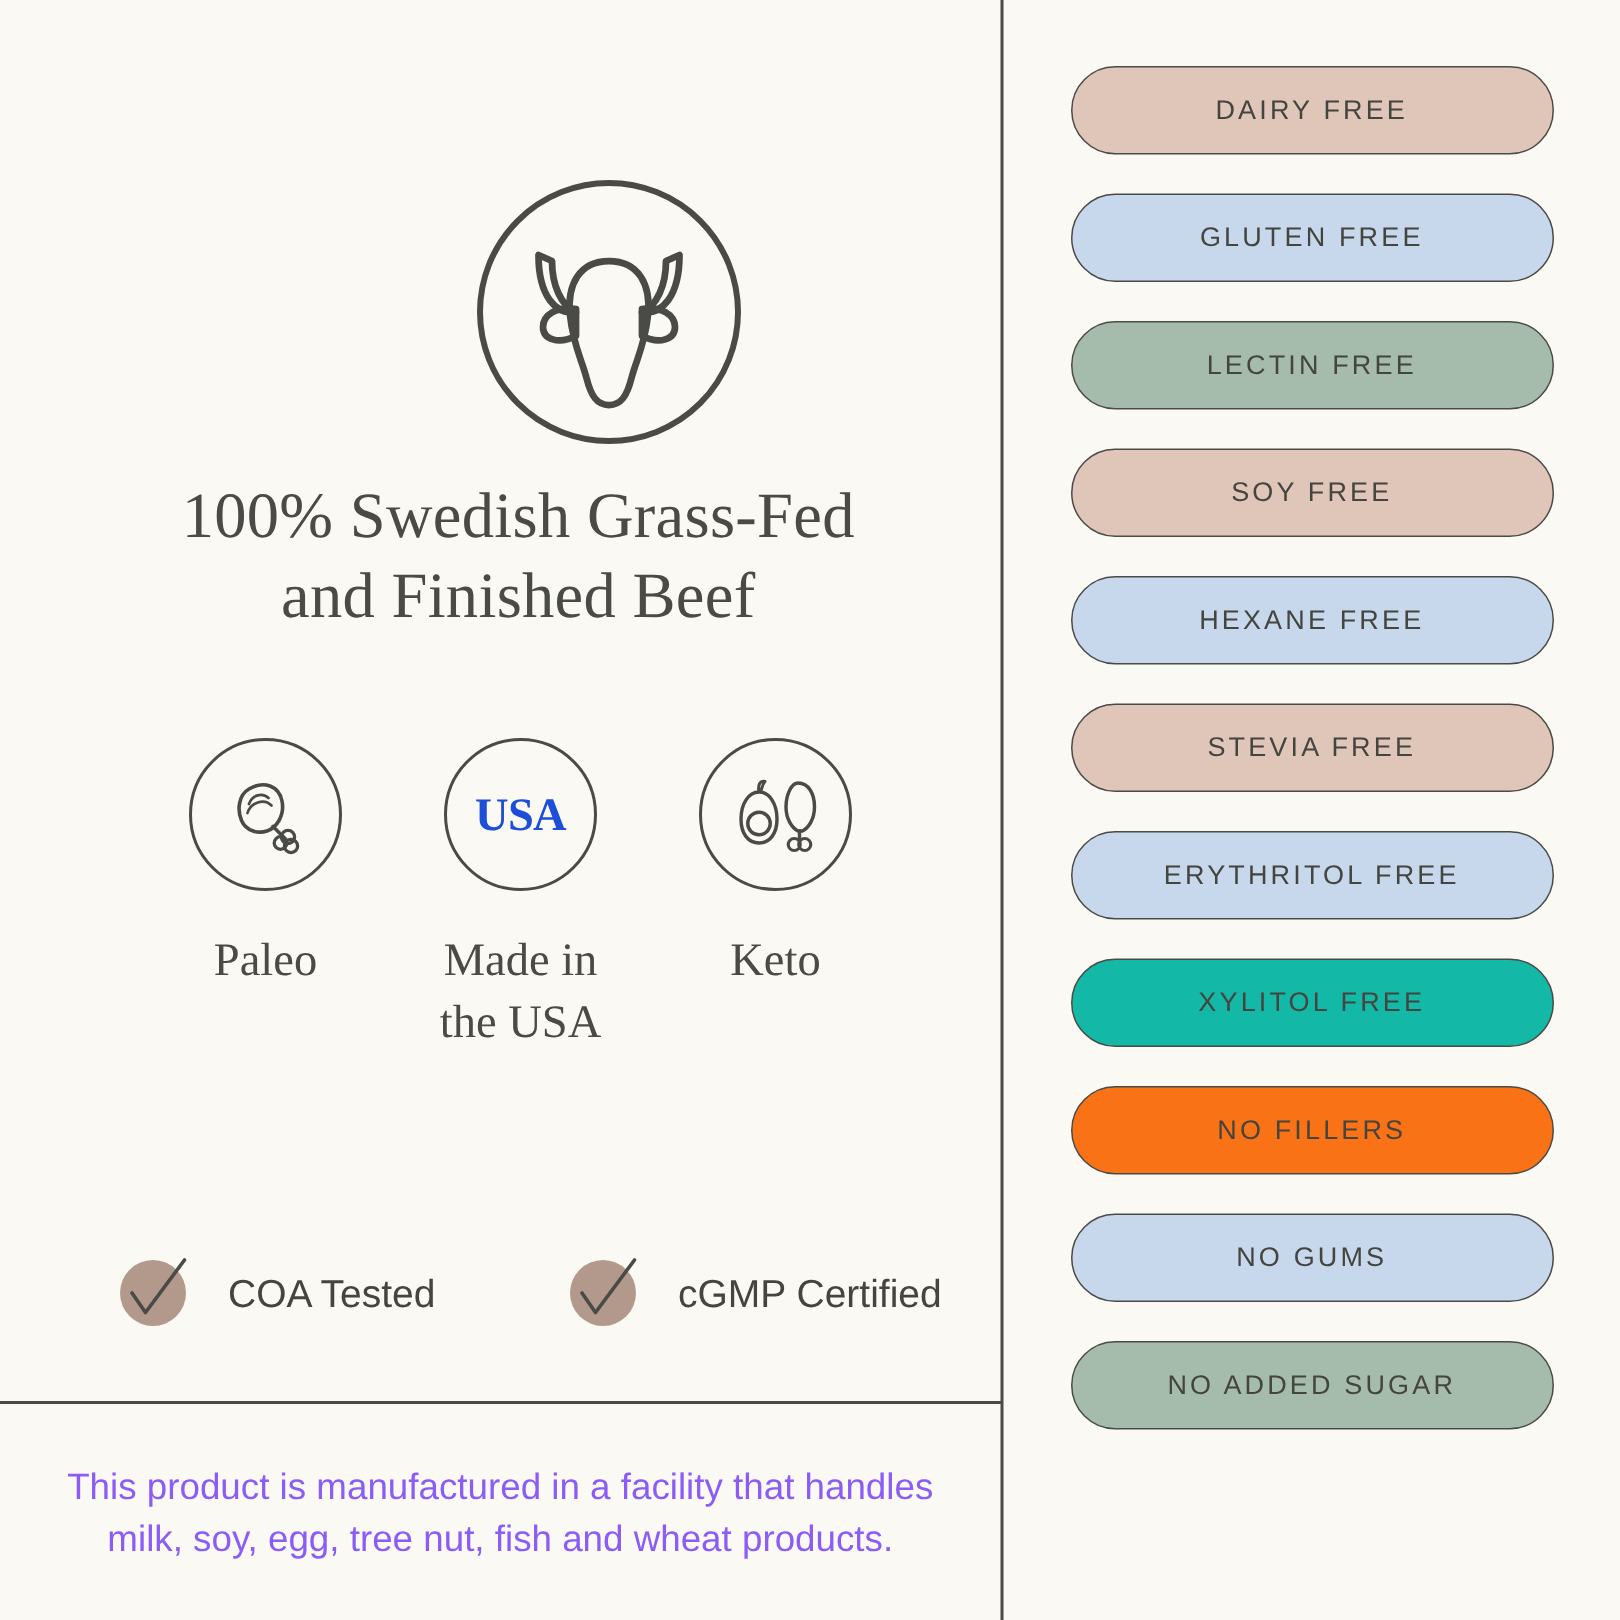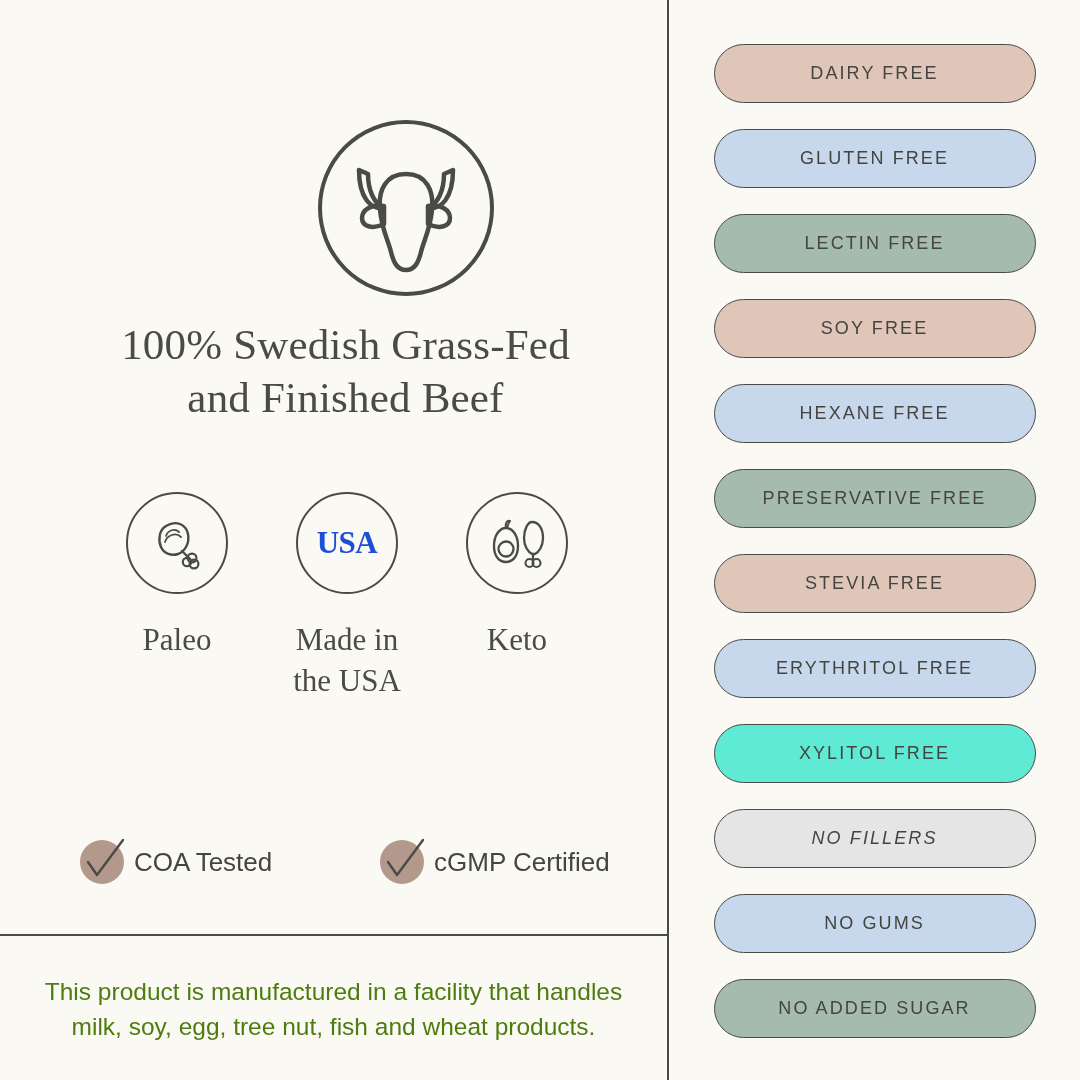--- a/index.html
+++ b/index.html
@@ -121,36 +121,36 @@
     width:44px; height:44px;
     border-radius:50%;
     background:#B3998C;
   }
   .cert-tick {
     position:absolute;
     left:0; top:0;
     width:52px; height:52px;
   }
   .cert-label {
-    margin-left:2px;
+    margin-left:20px;
     font-size:26px;
     color:#45453F;
     white-space:nowrap;
   }
 
   
   .footer {
     position:absolute;
     left:0; top:975px;
     width:667px;
     padding:0 28px;
     text-align:center;
     font-size:24.5px;
     line-height:1.42;
-    color:#4d7c0f;
+    color:#8b5cf6;
   }
 
   
   .right-col {
     position:absolute;
     left:669px; top:0;
     width:411px; height:1080px;
     padding:44px 0 44px 0;
     display:flex;
     flex-direction:column;
@@ -295,22 +295,21 @@
     <div>This product is manufactured in a facility that handles</div>
     <div>milk, soy, egg, tree nut, fish and wheat products.</div>
   </div>
 
   <div class="right-col" id="pill-list">
       <div class="pill" style="background: rgb(223, 198, 184);">DAIRY FREE</div>
       <div class="pill" style="background: rgb(199, 215, 236);">GLUTEN FREE</div>
       <div class="pill" style="background: rgb(165, 188, 172);">LECTIN FREE</div>
       <div class="pill" style="background: rgb(223, 198, 184);">SOY FREE</div>
       <div class="pill" style="background: rgb(199, 215, 236);">HEXANE FREE</div>
-      <div class="pill" style="background: rgb(165, 188, 172);">PRESERVATIVE FREE</div>
       <div class="pill" style="background: rgb(223, 198, 184);">STEVIA FREE</div>
       <div class="pill" style="background: rgb(199, 215, 236);">ERYTHRITOL FREE</div>
-      <div class="pill" style="background: #5eead4;">XYLITOL FREE</div>
-      <div class="pill" style="background: #e5e5e5; font-style: italic;">NO FILLERS</div>
+      <div class="pill" style="background: #14b8a6;">XYLITOL FREE</div>
+      <div class="pill" style="background: #f97316;">NO FILLERS</div>
       <div class="pill" style="background: rgb(199, 215, 236);">NO GUMS</div>
       <div class="pill" style="background: rgb(165, 188, 172);">NO ADDED SUGAR</div>
     </div>
 
 </div>
 
 </body></html>

